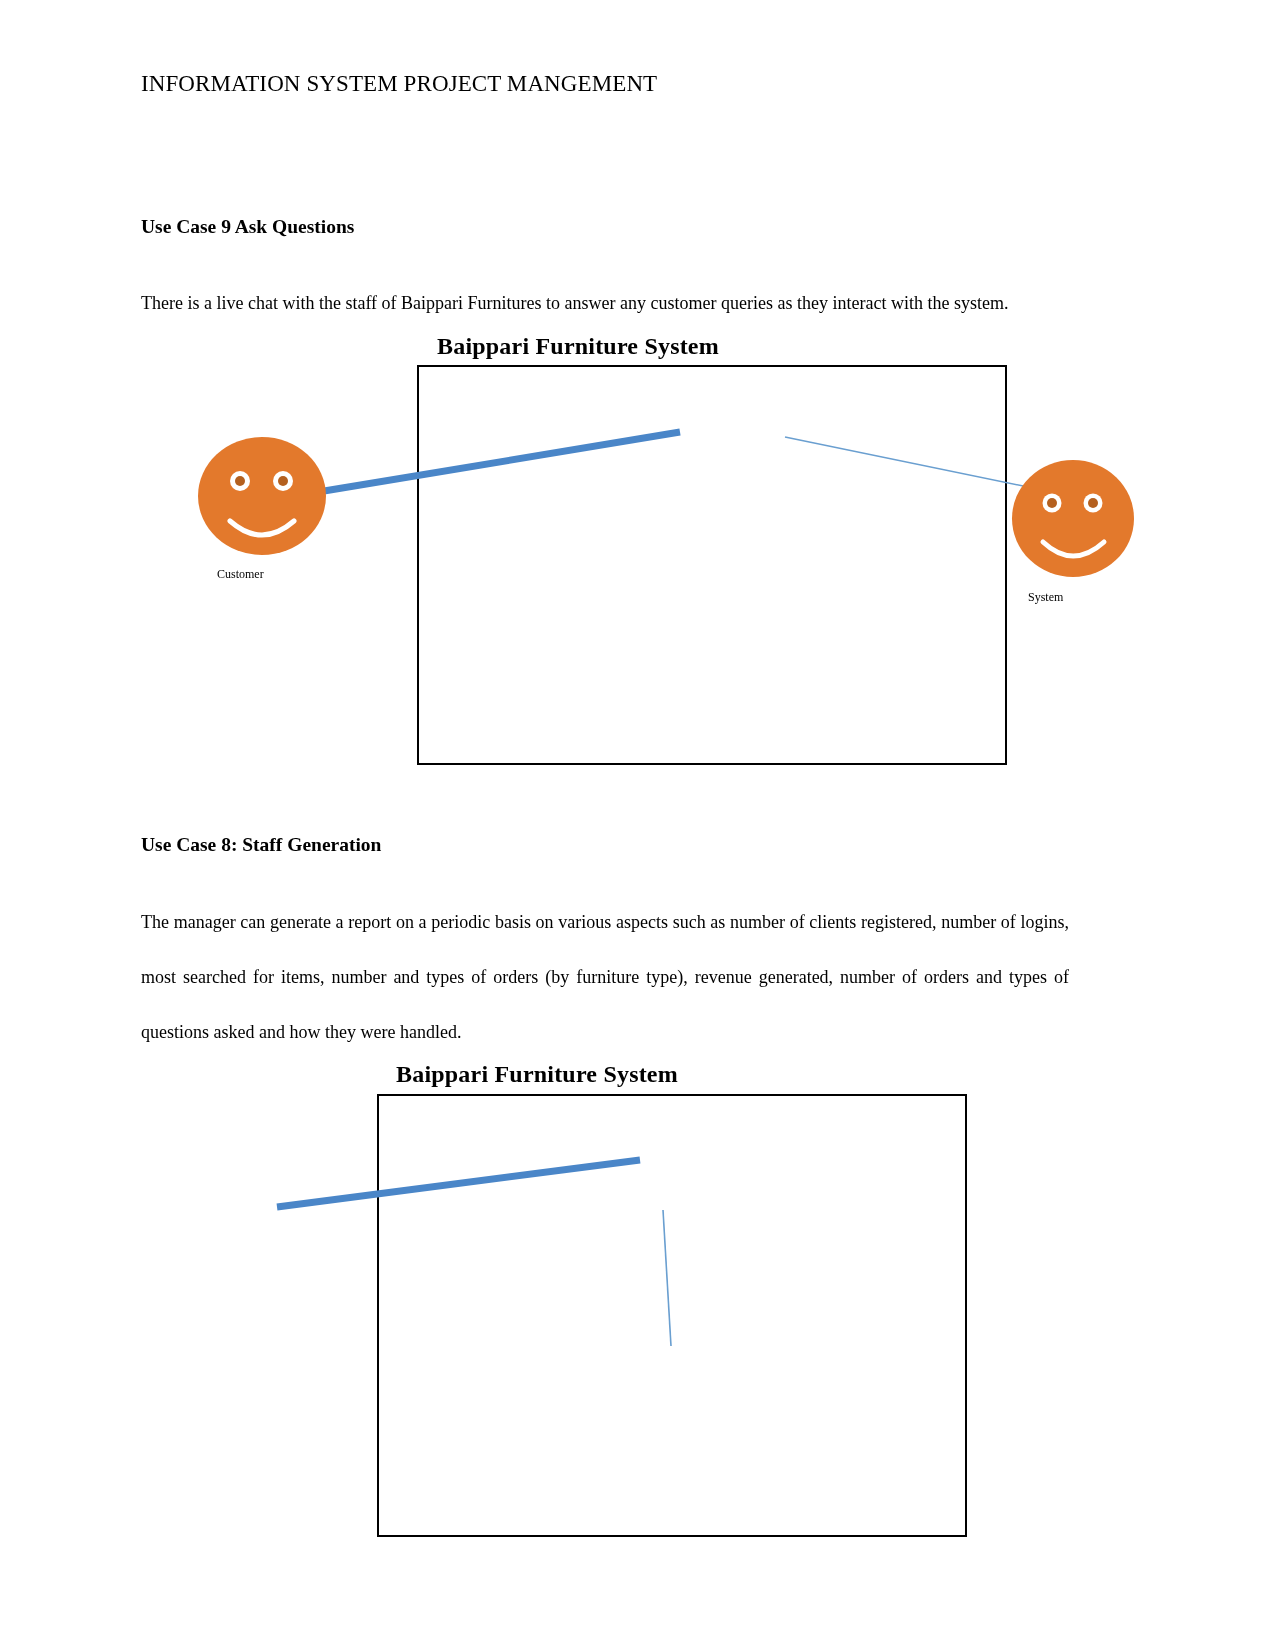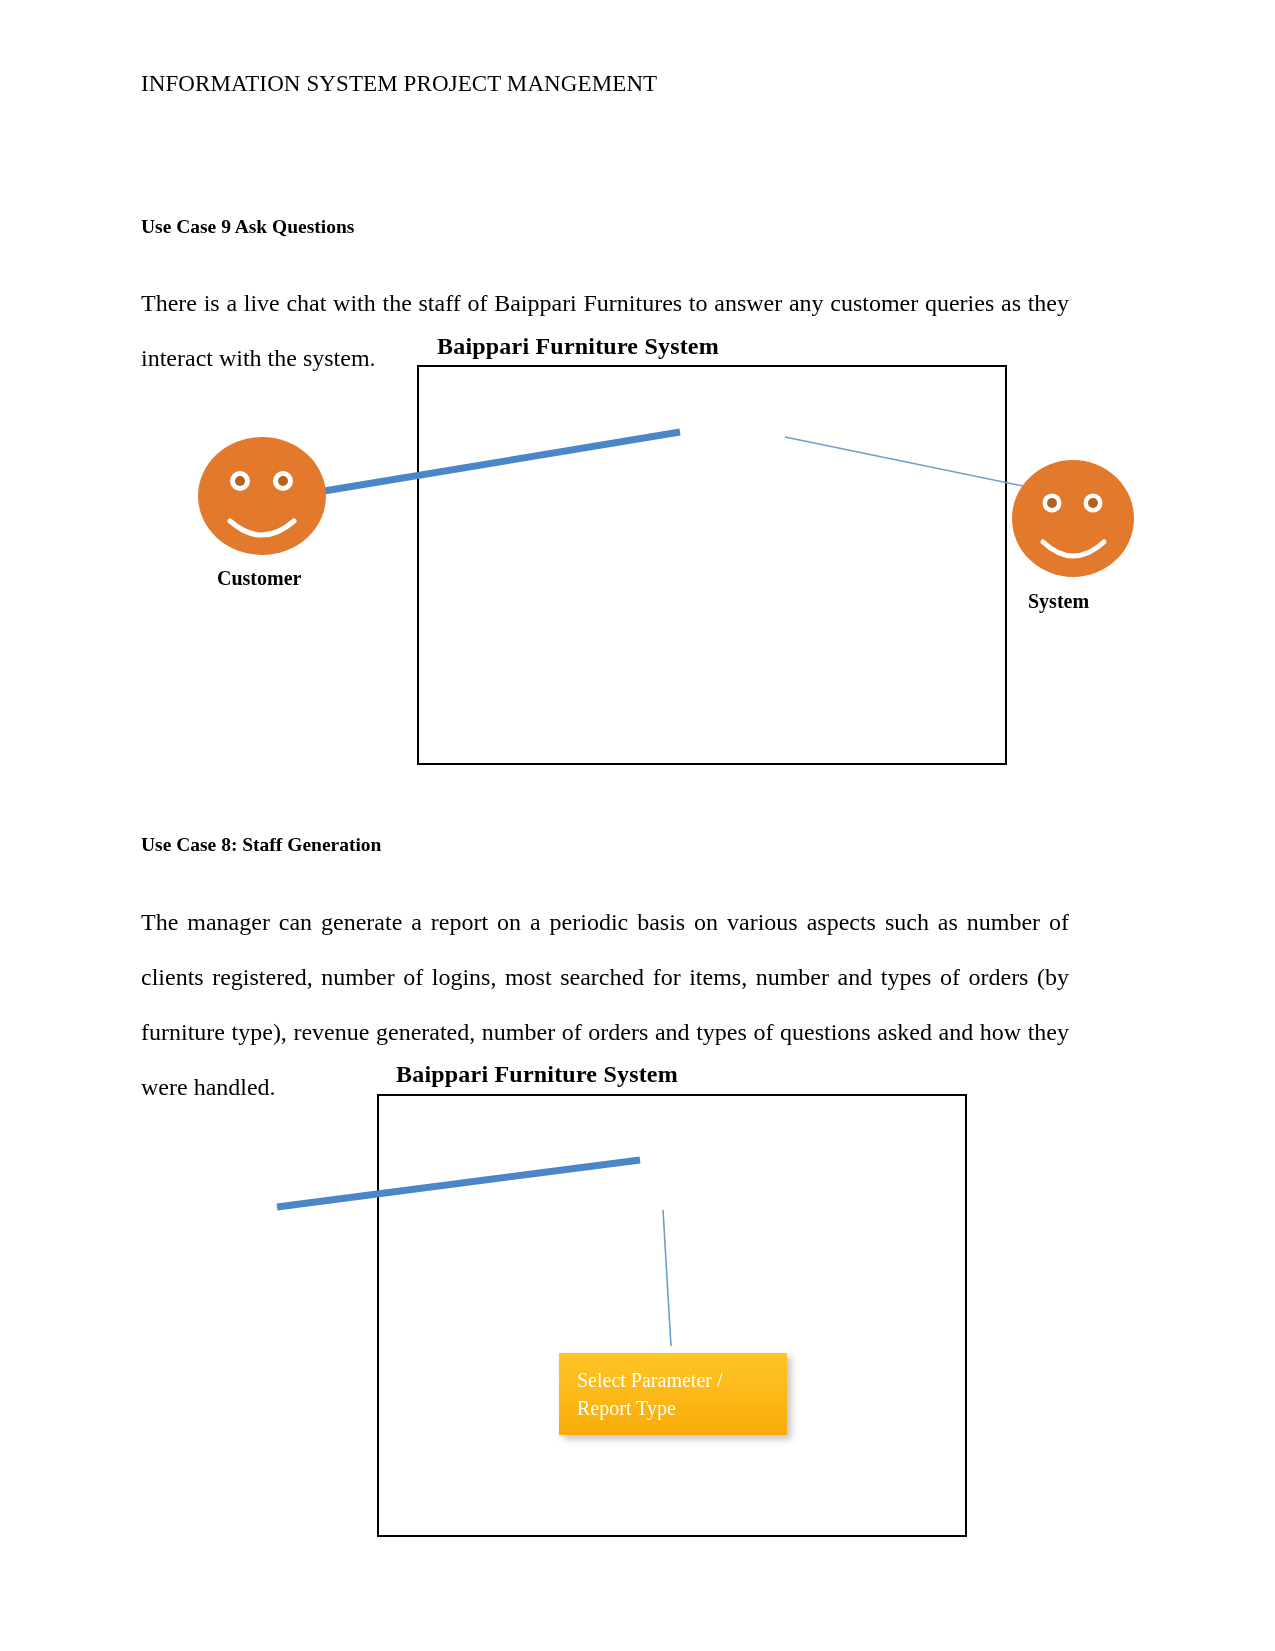--- a/index.html
+++ b/index.html
@@ -41,21 +41,21 @@
     font-weight: bold;
     line-height: 26px;
     white-space: nowrap;
   }
   #heading-uc7 { top: 214px; }
   #heading-uc8 { top: 832px; }
 
   .para {
     position: absolute;
     left: 141px;
-    font-size: 24px;
+    font-size: 18px;
     line-height: 55px;
     text-align: justify;
     text-justify: inter-word;
   }
   #para-uc7 {
     top: 276px;
     width: 928px;
   }
   #para-uc8 {
     top: 895px;
@@ -100,22 +100,22 @@
   
   .actor { position: absolute; z-index: 7; }
   .actor .face {
     position: absolute;
     left: 0; top: 0;
     border-radius: 50%;
     background: #e3792c;
   }
   .actor-label {
     position: absolute;
-    font-size: 20px;
-    font-weight: bold;
+    font-size: 12px;
+    font-weight: normal;
     white-space: nowrap;
     z-index: 8;
   }
 
   
   .link-svg {
     position: absolute;
     left: 0; top: 0;
     overflow: visible;
     z-index: 3;
@@ -182,20 +182,16 @@
     <div class="sys-box" style="left:377px; top:44px; width:590px; height:443px;"></div>
 
     <svg class="link-svg" width="1275" height="601">
 
       <line x1="277" y1="157" x2="640" y2="110" stroke="#4a86c8" stroke-width="7"></line>
 
       <line x1="663" y1="160" x2="671" y2="296" stroke="#6a9fd0" stroke-width="1.6"></line>
     </svg>
 
 
-    <div class="usecase justified" style="left:559px; top:303px; width:228px; height:82px;">
-      <span class="uc-text">Select   Parameter   /
-Report Type</span>
-    </div>
 
   </div>
 
 </div>
 
 </body></html>

